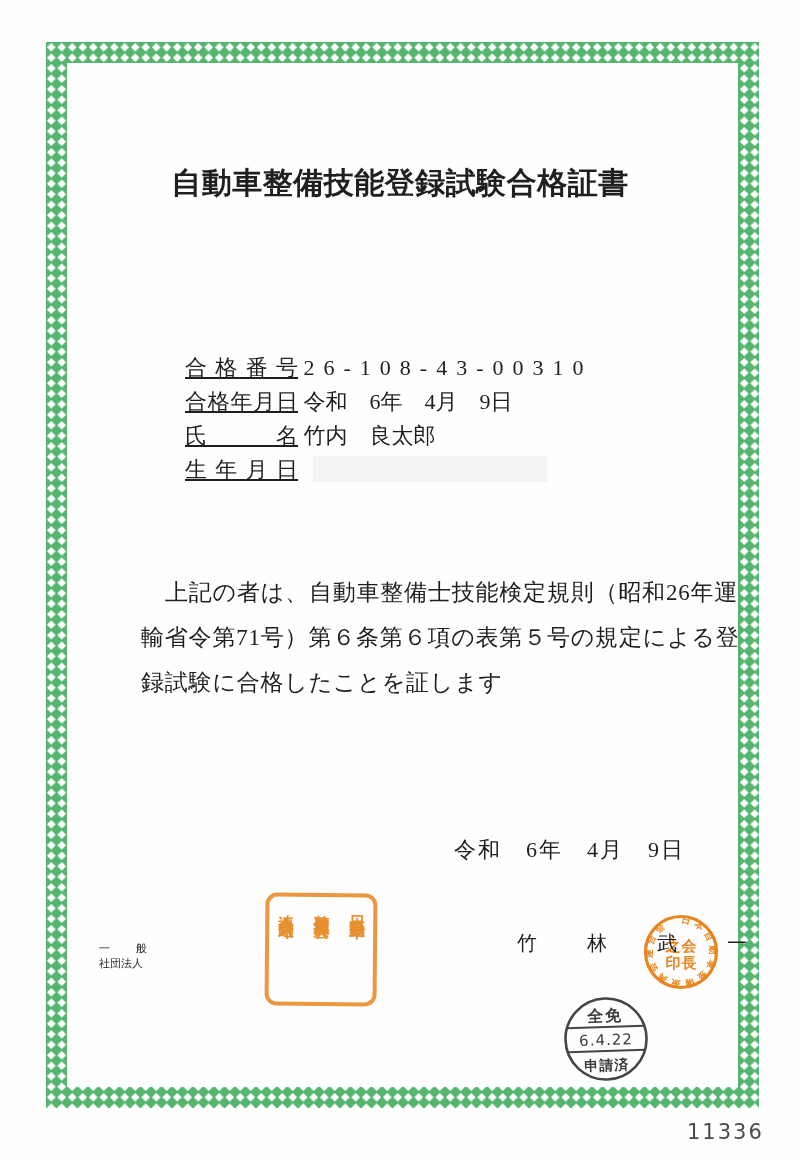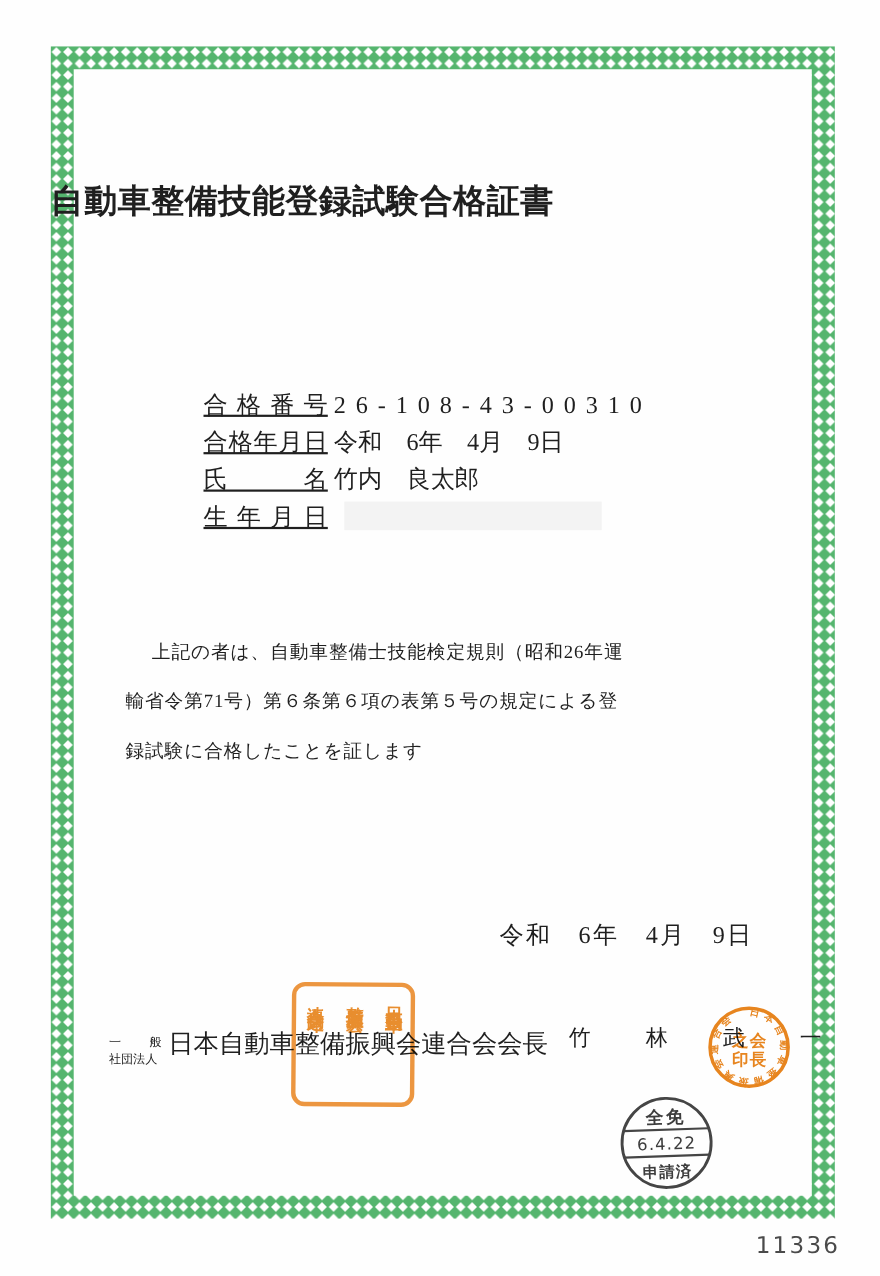--- a/index.html
+++ b/index.html
@@ -5,42 +5,42 @@
   html,body { margin:0; padding:0; background:#ffffff; }
   .page {
     position:relative; width:800px; height:1160px; background:#fefefe;
     font-family:"Liberation Serif","DejaVu Serif",serif; color:#1f1f1f;
     overflow:hidden;
   }
   .border-frame { position:absolute; left:46px; top:42px; }
 
   .doc-title {
     position:absolute; left:46px; right:46px; top:163px;
-    text-align:left; font-size:30px; font-weight:bold; letter-spacing:0.5px;
+    text-align:center; font-size:30px; font-weight:bold; letter-spacing:0.5px;
   }
   .doc-subtitle {
     position:absolute; left:46px; right:46px; top:255px;
     text-align:center; font-size:21px; letter-spacing:0.5px;
   }
 
   .fields { position:absolute; left:185px; top:351px; }
   .field-row { height:34px; line-height:34px; font-size:22px; white-space:nowrap; }
   .field-label {
     display:inline-block; width:113px;
     text-align:justify; text-align-last:justify; vertical-align:top;text-decoration:underline;
   }
   .field-value { }
   .field-value.num { letter-spacing:9px; }
   .redaction-box {
     position:absolute; left:313px; top:456px; width:234px; height:26px;
     background:#f3f3f3;
   }
 
   .body-text { position:absolute; left:114px; top:570px; width:584px; }
-  .body-line { font-size:17px; line-height:45px; letter-spacing:0.8px; white-space:nowrap; }
+  .body-line { font-size:23px; line-height:45px; letter-spacing:0.8px; white-space:nowrap;margin-left:27px; }
   .body-line.indent { text-indent:24px; }
 
   .issue-date {
     position:absolute; left:454px; top:835px;
     font-size:22px; letter-spacing:2px; white-space:nowrap;
   }
 
   .issuer-prefix {
     position:absolute; left:99px; top:941px; width:48px;
     font-size:11px; line-height:15px;
@@ -118,21 +118,20 @@
     <div class="body-line">輸省令第71号）第６条第６項の表第５号の規定による登</div>
     <div class="body-line">録試験に合格したことを証します</div>
   </div>
 
   <div class="issue-date">令和　6年　4月　9日</div>
 
   <div class="issuer-prefix">
     <div class="p1">一般</div>
     <div class="p2">社団法人</div>
   </div>
-  <div class="issuer-org">日本自動車整備振興会連合会会長</div>
   <div class="issuer-name">竹　林　武　一</div>
 
   <div class="seal-square">
     <span class="seal-col">日本自動車</span>
     <span class="seal-col">整備振興会</span>
     <span class="seal-col">連合会之印</span>
   </div>
 
   <svg class="seal-round" width="78" height="78" viewBox="0 0 78 78">
     <circle cx="39" cy="39" r="35.5" fill="none" stroke="#e8861f" stroke-width="3.2"></circle>

